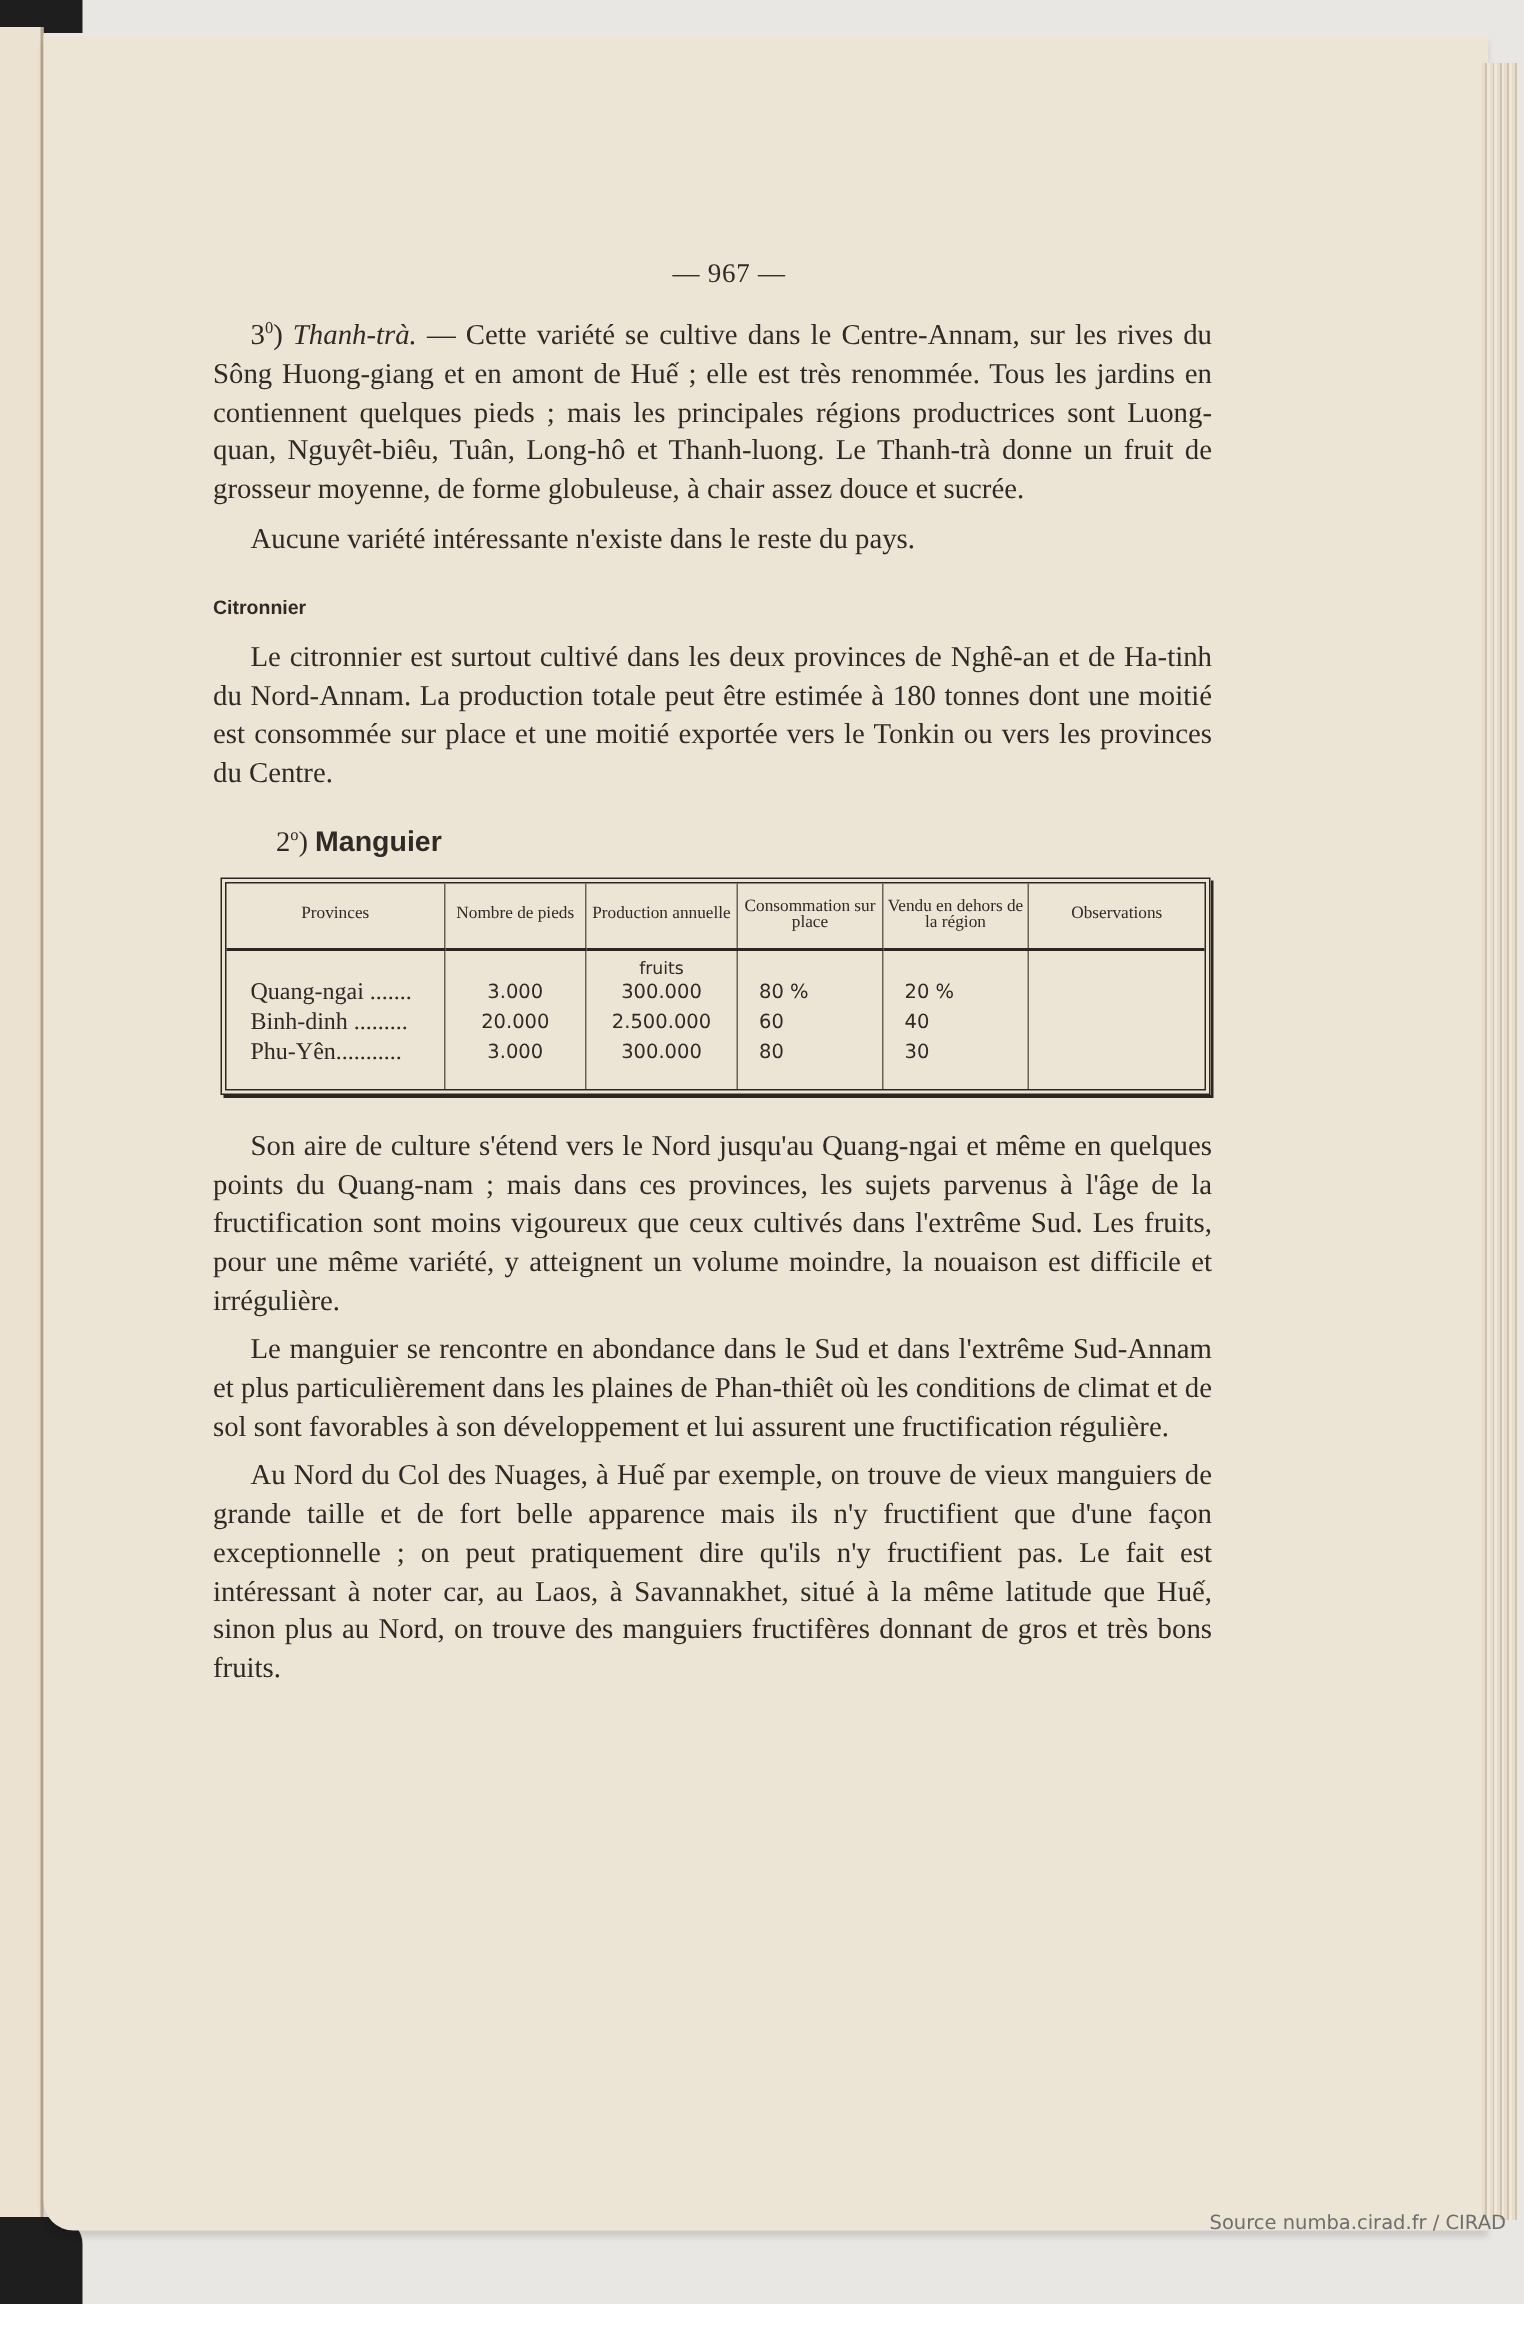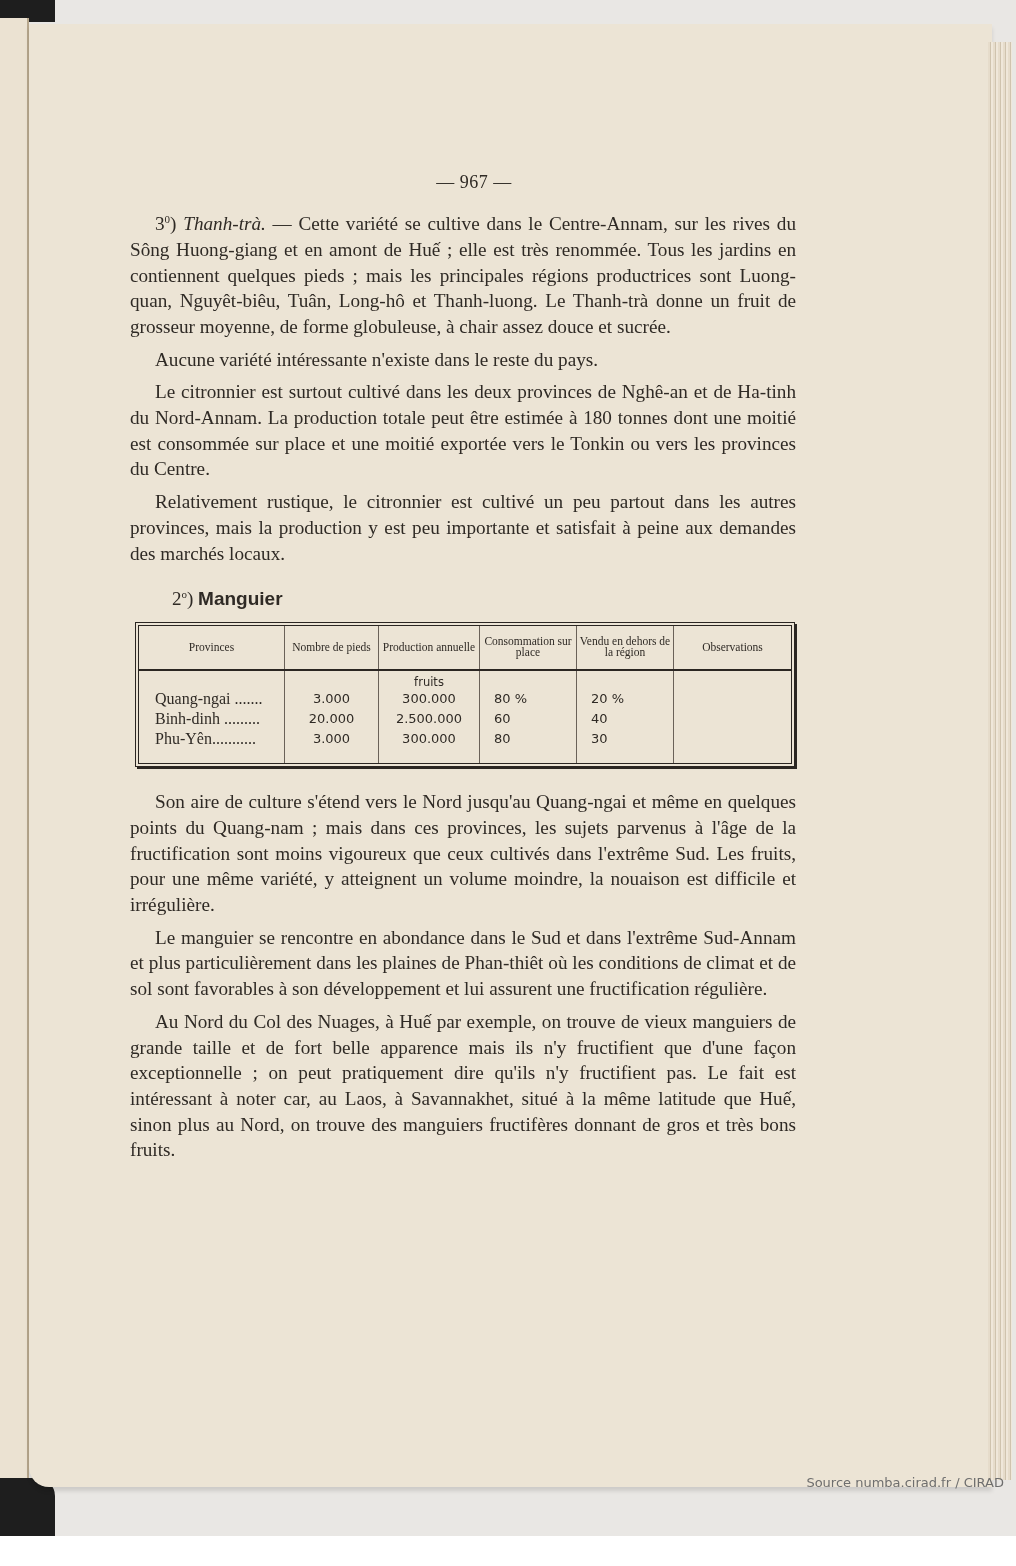--- a/index.html
+++ b/index.html
@@ -33,21 +33,21 @@
   .page-edges {
     position: absolute; left: 988px; top: 42px; width: 24px; height: 1438px;
     background: repeating-linear-gradient(90deg, #e6dccb 0px, #e6dccb 2px, #cfc3ae 2px, #cfc3ae 3px, #efe7da 3px, #efe7da 5px);
   }
   .source-credit {
     position: absolute; right: 12px; top: 1475px;
     font-family: "DejaVu Sans", sans-serif; font-size: 13px; color: #6e6e6e;
   }
 
   .content {
-    position: absolute; left: 130px; top: 170px; width: 666px;
+    position: absolute; left: 142px; top: 170px; width: 666px;
     color: #2f2a25;
     font-size: 19.2px; line-height: 25.7px;
   }
   .page-number {
     text-align: center; font-size: 18px; margin-left: 22px; margin-bottom: 11px; letter-spacing: 0.5px;
   }
   p {
     margin: 0 0 7px 0; text-align: justify; text-indent: 25px;
   }
   .variety-name { font-style: italic; }
@@ -108,22 +108,22 @@
 <div class="black-corner-bottom"></div>
 <div class="page"></div>
 <div class="page-edges"></div>
 
 <div class="content">
   <div class="page-number">— 967 —</div>
 
   <p><span>3</span><sup style="font-size:11px;">0</sup><span>) </span><span class="variety-name">Thanh-trà.</span><span> — Cette variété se cultive dans le Centre-Annam, sur les rives du Sông Huong-giang et en amont de Huế ; elle est très renommée. Tous les jardins en contiennent quelques pieds ; mais les principales régions productrices sont Luong-quan, Nguyêt-biêu, Tuân, Long-hô et Thanh-luong. Le Thanh-trà donne un fruit de grosseur moyenne, de forme globuleuse, à chair assez douce et sucrée.</span></p>
   <p>Aucune variété intéressante n'existe dans le reste du pays.</p>
 
+  <div class="subhead">Citronnier</div>
   <p>Le citronnier est surtout cultivé dans les deux provinces de Nghê-an et de Ha-tinh du Nord-Annam. La production totale peut être estimée à 180 tonnes dont une moitié est consommée sur place et une moitié exportée vers le Tonkin ou vers les provinces du Centre.</p>
-  <p>Relativement rustique, le citronnier est cultivé un peu partout dans les autres provinces, mais la production y est peu importante et satisfait à peine aux demandes des marchés locaux.</p>
 
   <div class="section-title"><span>2</span><sup style="font-size:11px;">o</sup><span>) </span><span class="title-word">Manguier</span></div>
 
   <div class="table-frame">
     <table class="data">
       <thead>
         <tr>
           <th class="col-prov">Provinces</th>
           <th class="col-nb">Nombre de pieds</th>
           <th class="col-prod">Production annuelle</th>

